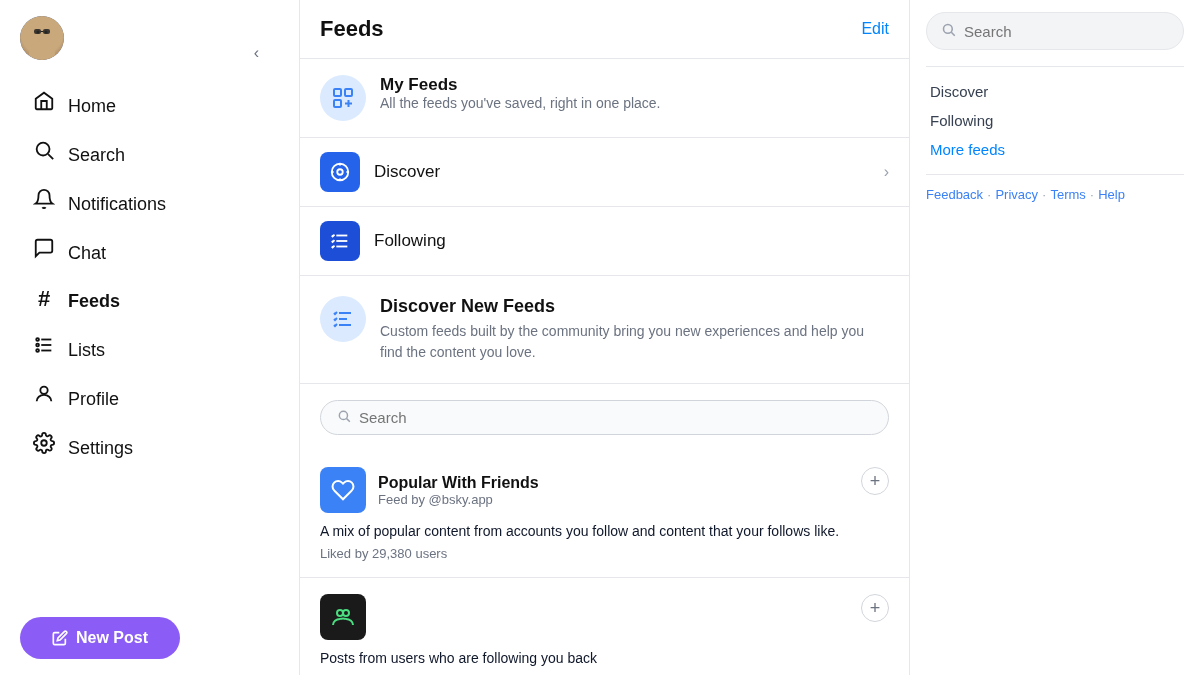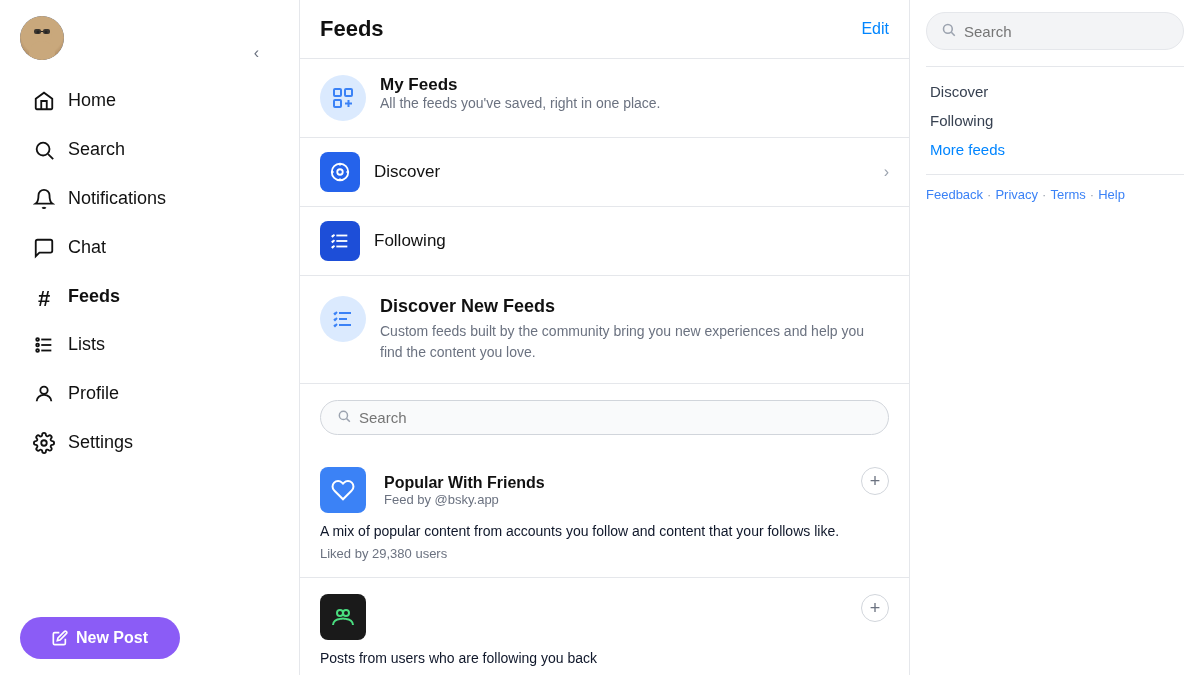--- a/index.html
+++ b/index.html
@@ -52,21 +52,21 @@
       margin-bottom: 12px;
     }
     .sidebar-nav {
       display: flex;
       flex-direction: column;
       gap: 2px;
       flex: 1;
     }
     .nav-item {
       display: flex;
-      align-items: flex-start;
+      align-items: flex-end;
       gap: 12px;
       padding: 10px 12px;
       border-radius: 999px;
       cursor: pointer;
       font-size: 18px;
       color: #111;
       font-weight: 400;
       text-decoration: none;
     }
     .nav-item.active { font-weight: 700; }
@@ -237,21 +237,21 @@
     }
     .feed-card-header {
       display: flex;
       align-items: flex-start;
       justify-content: space-between;
       margin-bottom: 8px;
     }
     .feed-card-left {
       display: flex;
       align-items: center;
-      gap: 18px;
+      gap: 12px;
     }
     .feed-card-icon {
       width: 46px;
       height: 46px;
       border-radius: 8px;
       display: flex;
       align-items: center;
       justify-content: center;
       font-size: 22px;
       flex-shrink: 0;

